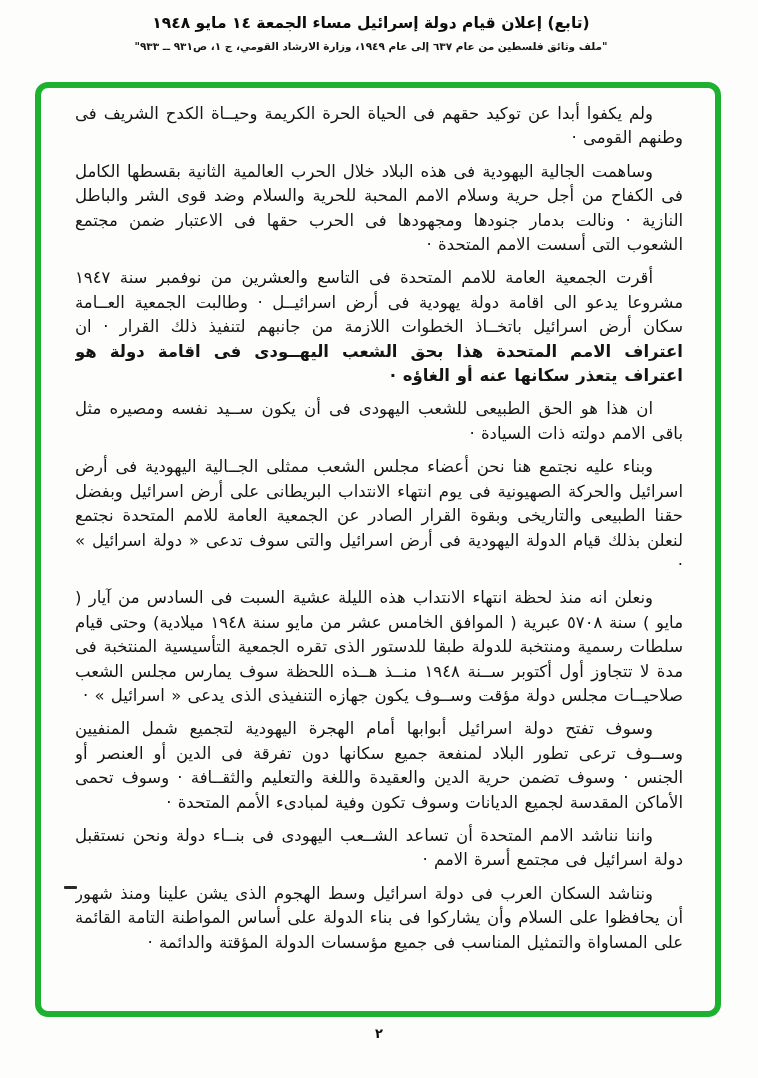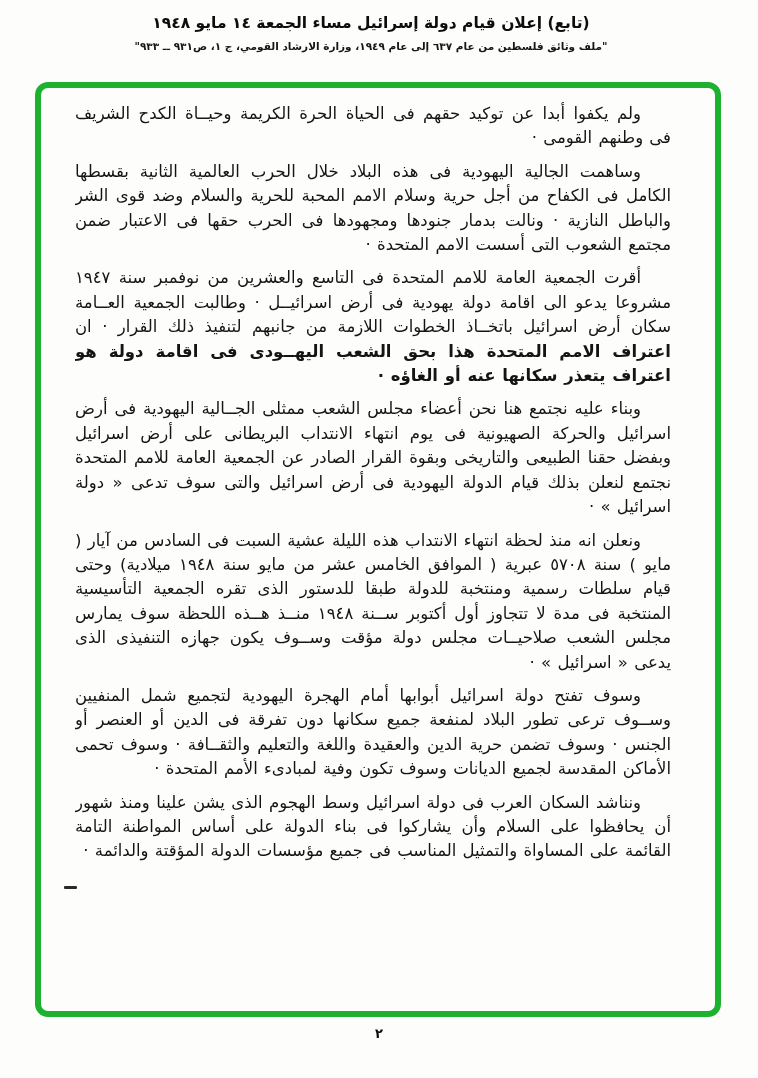--- a/index.html
+++ b/index.html
@@ -56,21 +56,21 @@
     left: 34px;
     bottom: 8px;
     direction: rtl;
     text-align: justify;
     font-size: 16.5px;
     line-height: 1.48;
     color: #141414;
     overflow: hidden;
   }
   .para {
-    margin: 0 12px 9px 0;
+    margin: 0 0 9px 0;
     text-indent: 30px;
     word-spacing: 1px;
   }
   .para .bold {
     font-weight: bold;
   }
   .artifact-dash {
     position: absolute;
     left: 64px;
     top: 886px;
@@ -99,23 +99,25 @@
   <div class="header">
     <div class="title">(تابع) إعلان قيام دولة إسرائيل مساء الجمعة ١٤ مايو ١٩٤٨</div>
     <div class="source">"ملف وثائق فلسطين من عام ٦٣٧ إلى عام ١٩٤٩، وزارة الارشاد القومي، ج ١، ص٩٣١ ــ ٩٣٣"</div>
   </div>
 
   <div class="frame" style="border-color: rgb(28, 177, 46);">
     <div class="content">
         <p class="para"><span>ولم يكفوا أبدا عن توكيد حقهم فى الحياة الحرة الكريمة وحيــاة الكدح الشريف فى وطنهم القومى ·</span></p>
         <p class="para"><span>وساهمت الجالية اليهودية فى هذه البلاد خلال الحرب العالمية الثانية بقسطها الكامل فى الكفاح من أجل حرية وسلام الامم المحبة للحرية والسلام وضد قوى الشر والباطل النازية · ونالت بدمار جنودها ومجهودها فى الحرب حقها فى الاعتبار ضمن مجتمع الشعوب التى أسست الامم المتحدة ·</span></p>
         <p class="para"><span>أقرت الجمعية العامة للامم المتحدة فى التاسع والعشرين من نوفمبر سنة ١٩٤٧ مشروعا يدعو الى اقامة دولة يهودية فى أرض اسرائيــل · وطالبت الجمعية العــامة سكان أرض اسرائيل باتخــاذ الخطوات اللازمة من جانبهم لتنفيذ ذلك القرار · ان </span><span class="bold">اعتراف الامم المتحدة هذا بحق الشعب اليهــودى فى اقامة دولة هو اعتراف يتعذر سكانها عنه أو الغاؤه ·</span></p>
+        <p class="para"><span>ان هذا هو الحق الطبيعى للشعب اليهودى فى أن يكون ســيد نفسه ومصيره مثل باقى الامم دولته ذات السيادة ·</span></p>
         <p class="para"><span>وبناء عليه نجتمع هنا نحن أعضاء مجلس الشعب ممثلى الجــالية اليهودية فى أرض اسرائيل والحركة الصهيونية فى يوم انتهاء الانتداب البريطانى على أرض اسرائيل وبفضل حقنا الطبيعى والتاريخى وبقوة القرار الصادر عن الجمعية العامة للامم المتحدة نجتمع لنعلن بذلك قيام الدولة اليهودية فى أرض اسرائيل والتى سوف تدعى « دولة اسرائيل » ·</span></p>
         <p class="para"><span>ونعلن انه منذ لحظة انتهاء الانتداب هذه الليلة عشية السبت فى السادس من آيار ( مايو ) سنة ٥٧٠٨ عبرية ( الموافق الخامس عشر من مايو سنة ١٩٤٨ ميلادية) وحتى قيام سلطات رسمية ومنتخبة للدولة طبقا للدستور الذى تقره الجمعية التأسيسية المنتخبة فى مدة لا تتجاوز أول أكتوبر ســنة ١٩٤٨ منــذ هــذه اللحظة سوف يمارس مجلس الشعب صلاحيــات مجلس دولة مؤقت وســوف يكون جهازه التنفيذى الذى يدعى « اسرائيل » ·</span></p>
         <p class="para"><span>وسوف تفتح دولة اسرائيل أبوابها أمام الهجرة اليهودية لتجميع شمل المنفيين وســوف ترعى تطور البلاد لمنفعة جميع سكانها دون تفرقة فى الدين أو العنصر أو الجنس · وسوف تضمن حرية الدين والعقيدة واللغة والتعليم والثقــافة · وسوف تحمى الأماكن المقدسة لجميع الديانات وسوف تكون وفية لمبادىء الأمم المتحدة ·</span></p>
+        <p class="para"><span>واننا نناشد الامم المتحدة أن تساعد الشــعب اليهودى فى بنــاء دولة ونحن نستقبل دولة اسرائيل فى مجتمع أسرة الامم ·</span></p>
         <p class="para"><span>ونناشد السكان العرب فى دولة اسرائيل وسط الهجوم الذى يشن علينا ومنذ شهور أن يحافظوا على السلام وأن يشاركوا فى بناء الدولة على أساس المواطنة التامة القائمة على المساواة والتمثيل المناسب فى جميع مؤسسات الدولة المؤقتة والدائمة ·</span></p>
       </div>
   </div>
 
   <div class="artifact-dash"></div>
 
   <div class="page-number">٢</div>
 
 </div>
 

